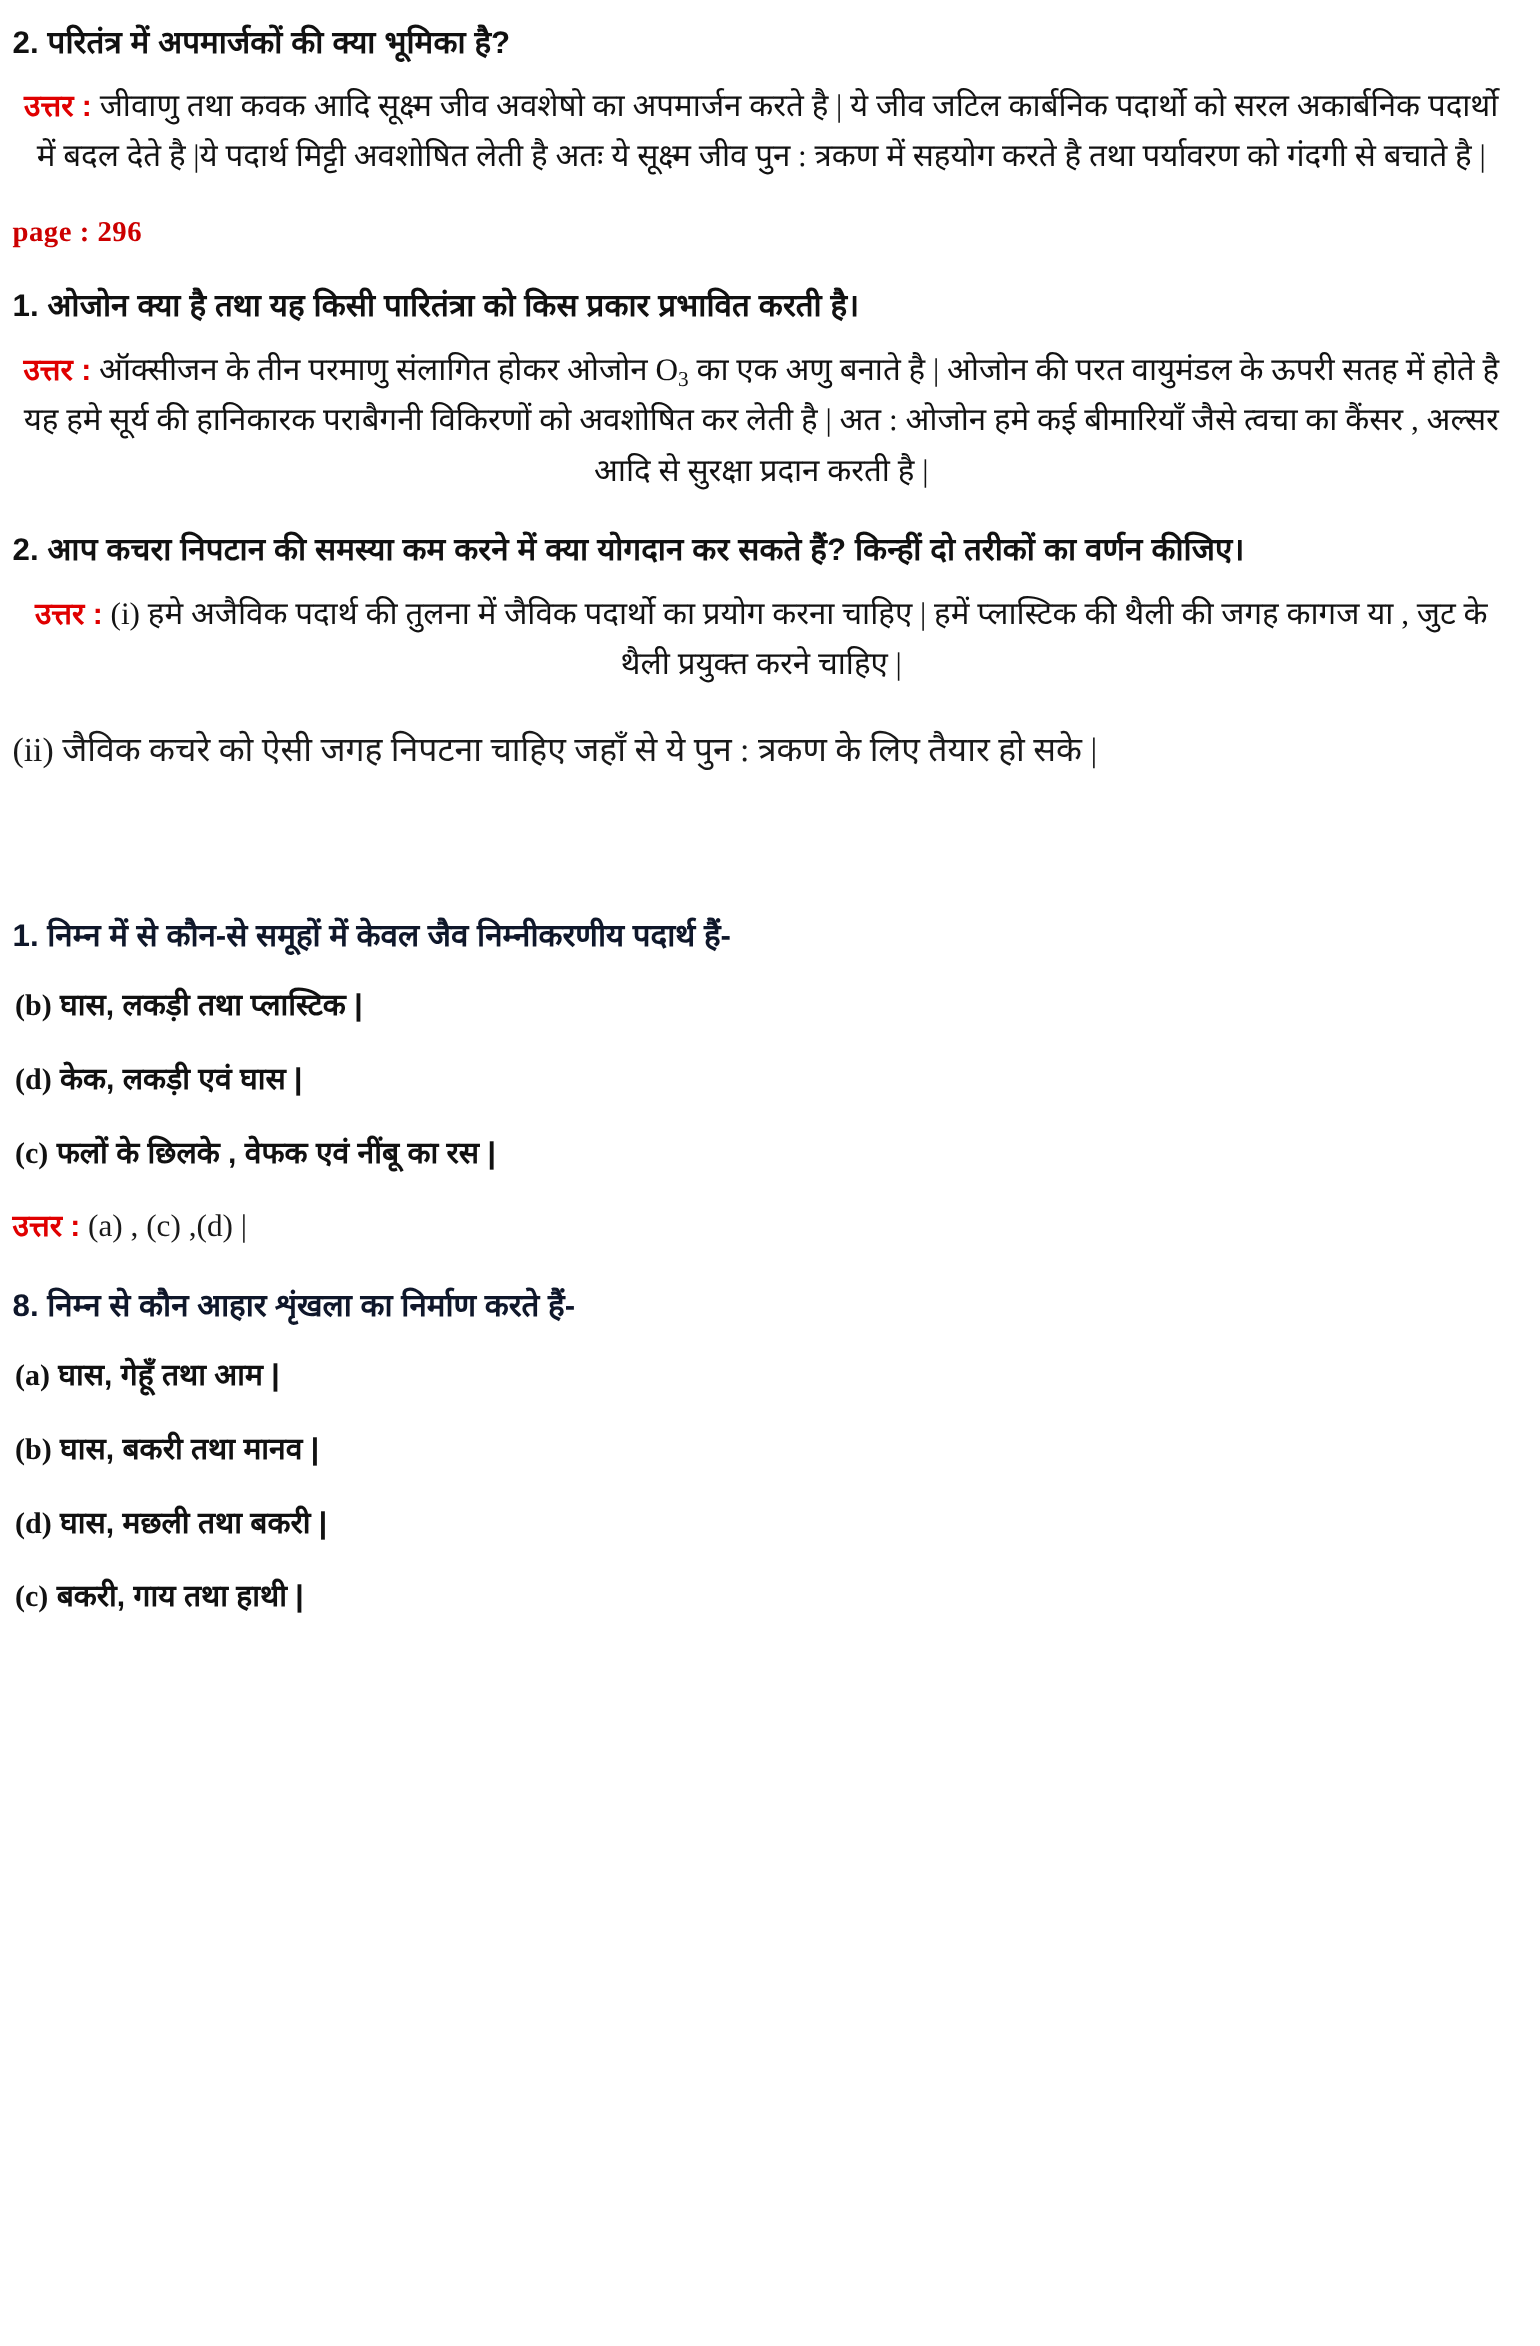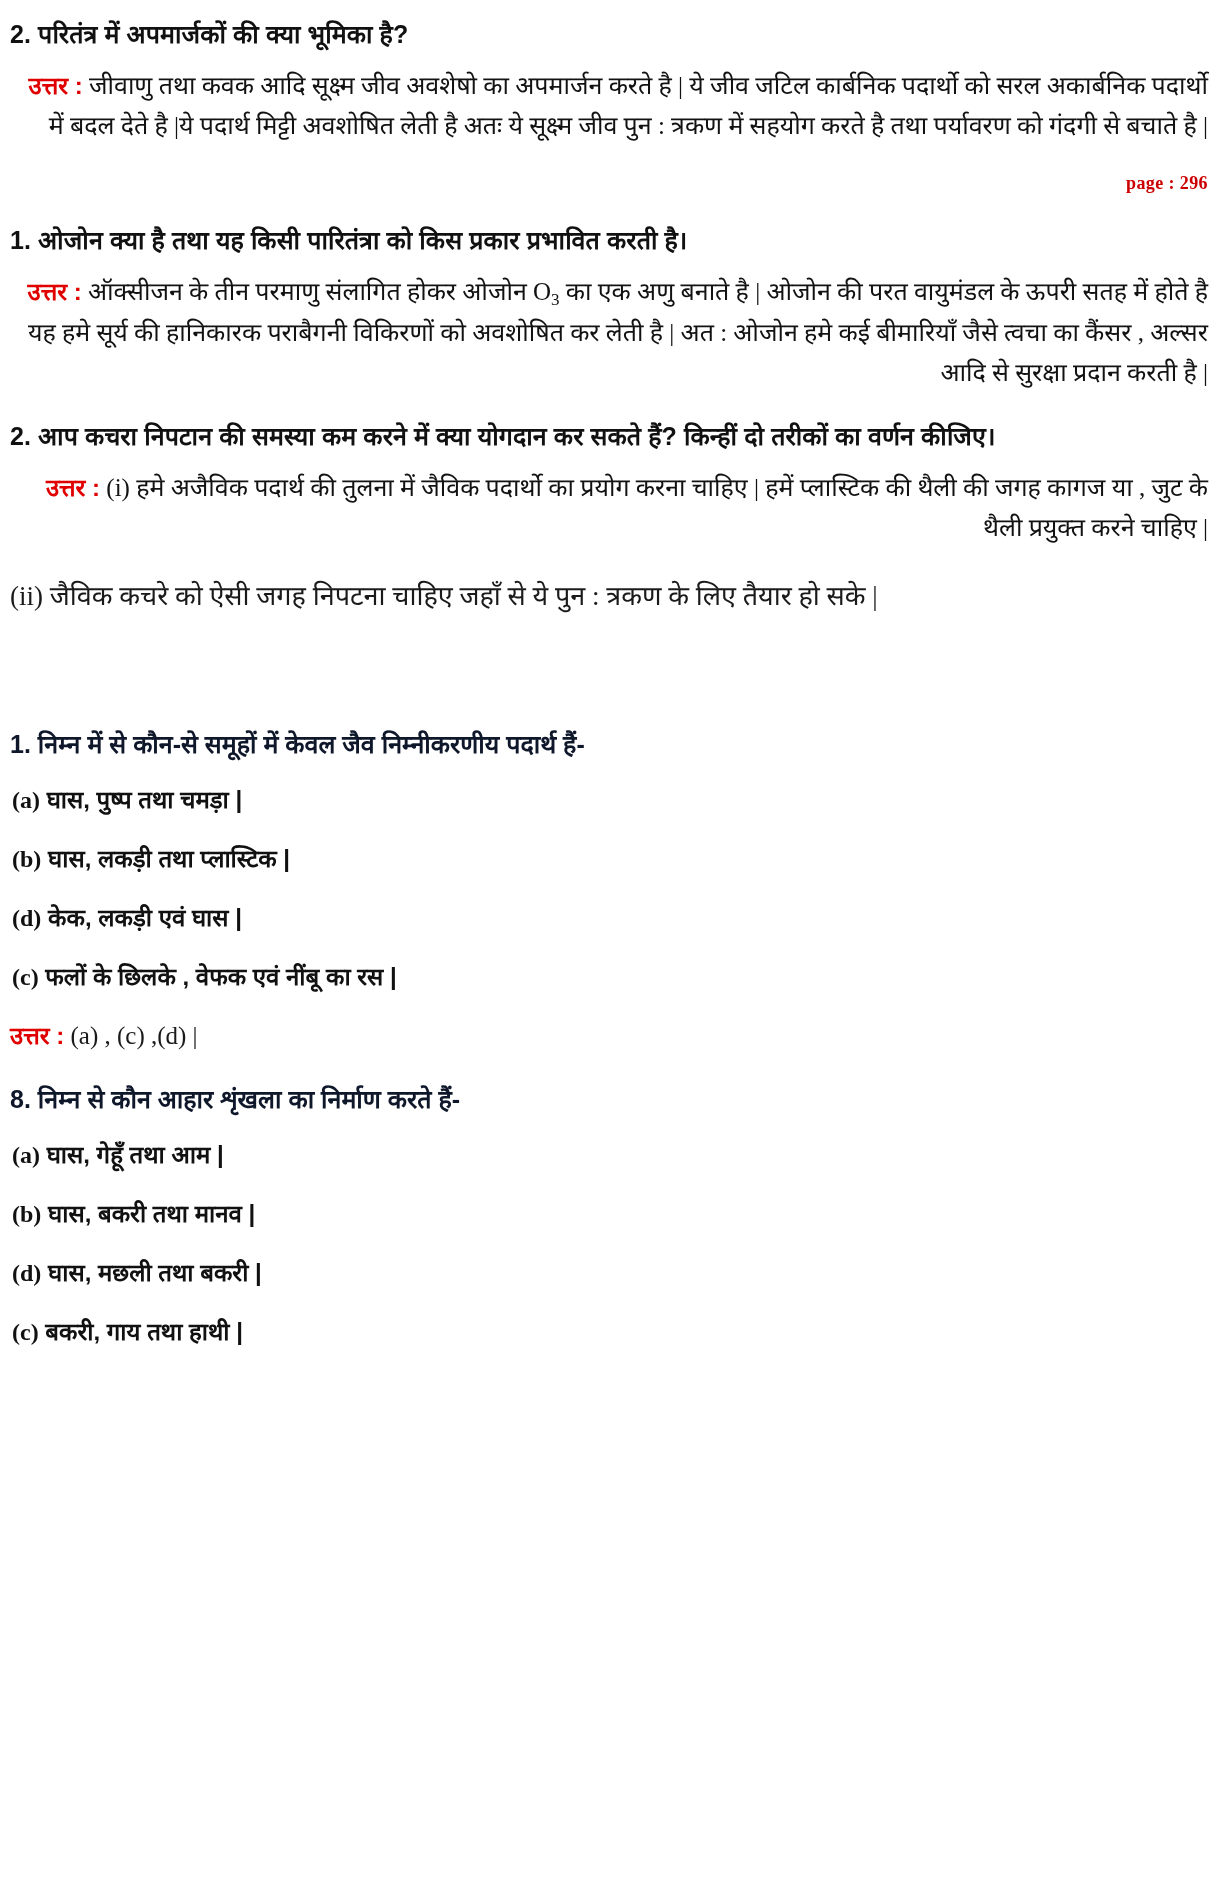--- a/index.html
+++ b/index.html
@@ -30,36 +30,35 @@
     letter-spacing: 0.1px;
   }
   .q-heading.tight {
     margin-top: 26px;
   }
   .ans-block {
     font-size: 25px;
     line-height: 1.62;
     margin: 0 0 26px 0;
     color: #121212;
-    text-align: right;
+    text-align: center;
   }
   .ans-label {
     color: #e00000;
     font-family: "Liberation Sans", "DejaVu Sans", sans-serif;
     font-weight: bold;
     font-size: 24px;
   }
   .page-marker {
     color: #cc0000;
     font-family: "Liberation Serif", "DejaVu Serif", serif;
     font-weight: bold;
-    font-size: 18px;
+    font-size: 23px;
     margin: 24px 0 30px 0;
     letter-spacing: 0.4px;
-    text-align: right;
   }
   .para {
     font-size: 27px;
     line-height: 1.62;
     margin: 0 0 26px 0;
   }
   .mcq-q {
     font-family: "Liberation Sans", "DejaVu Sans", sans-serif;
     font-weight: bold;
     font-size: 25px;
@@ -118,24 +117,20 @@
     <span>(i) हमे अजैविक पदार्थ की तुलना में जैविक पदार्थो का प्रयोग करना चाहिए | हमें  प्लास्टिक की थैली की जगह कागज या , जुट के थैली प्रयुक्त करने चाहिए |</span>
   </div>
 
   <div class="para">(ii)  जैविक  कचरे को ऐसी जगह निपटना चाहिए जहाँ से ये पुन : त्रकण के लिए तैयार हो सके |</div>
 
   <div class="gap"></div>
 
   <div class="mcq-q">1. निम्न में से कौन-से समूहों में केवल जैव निम्नीकरणीय पदार्थ हैं-</div>
 
   <div class="opt">
-    <span class="tag">(a)</span>
-    <span> घास, पुष्प तथा चमड़ा |</span>
-  </div>
-  <div class="opt">
     <span class="tag">(b)</span>
     <span> घास, लकड़ी तथा प्लास्टिक |</span>
   </div>
   <div class="opt">
     <span class="tag">(d)</span>
     <span>केक, लकड़ी एवं घास |</span>
   </div>
   <div class="opt">
     <span class="tag">(c)</span>
     <span>फलों के  छिलके , वेफक एवं नींबू का रस |</span>

